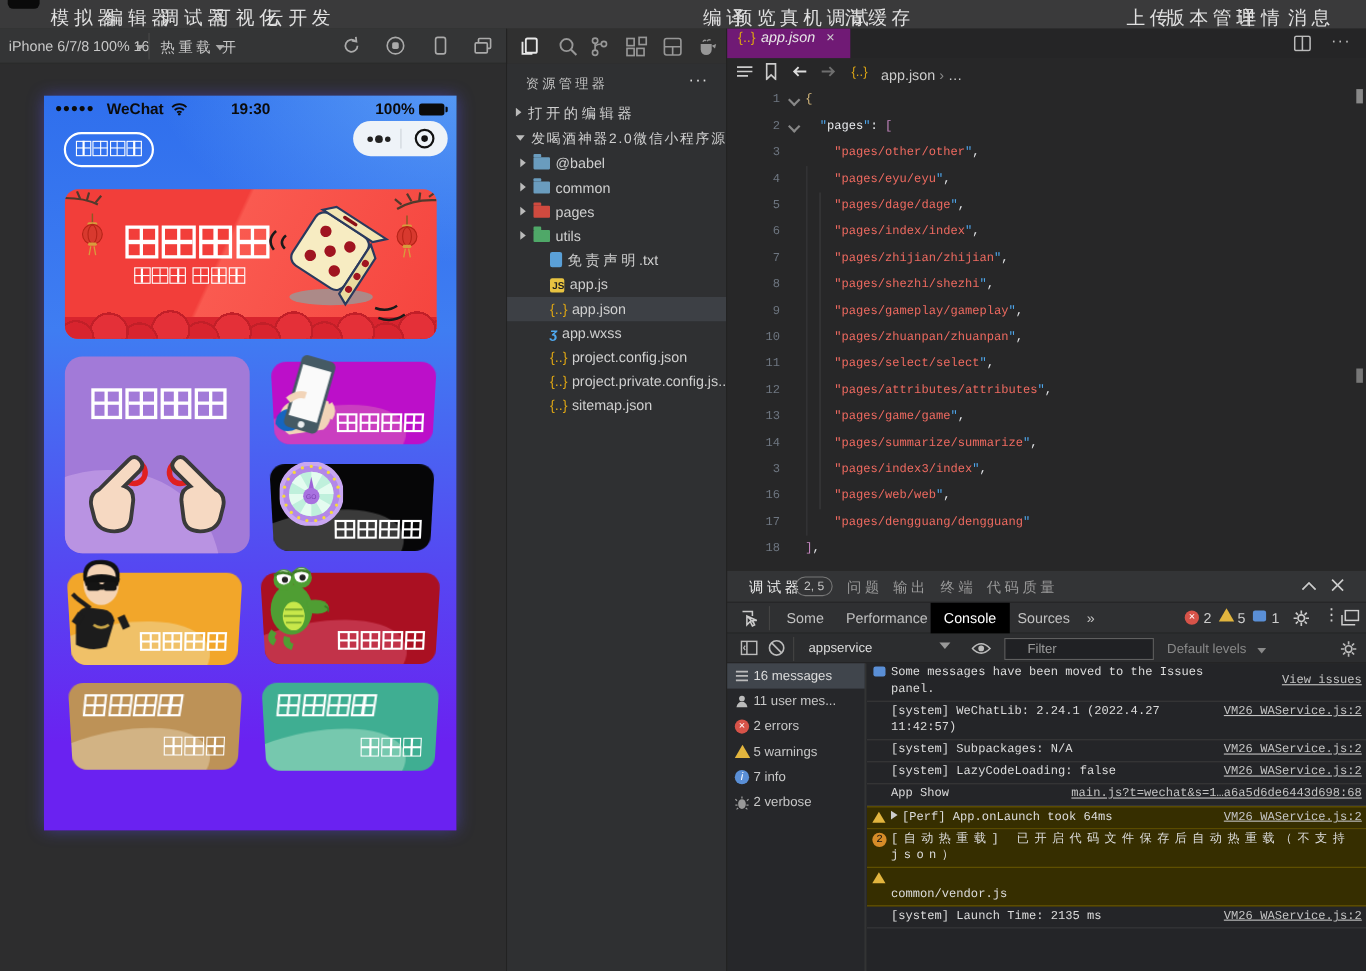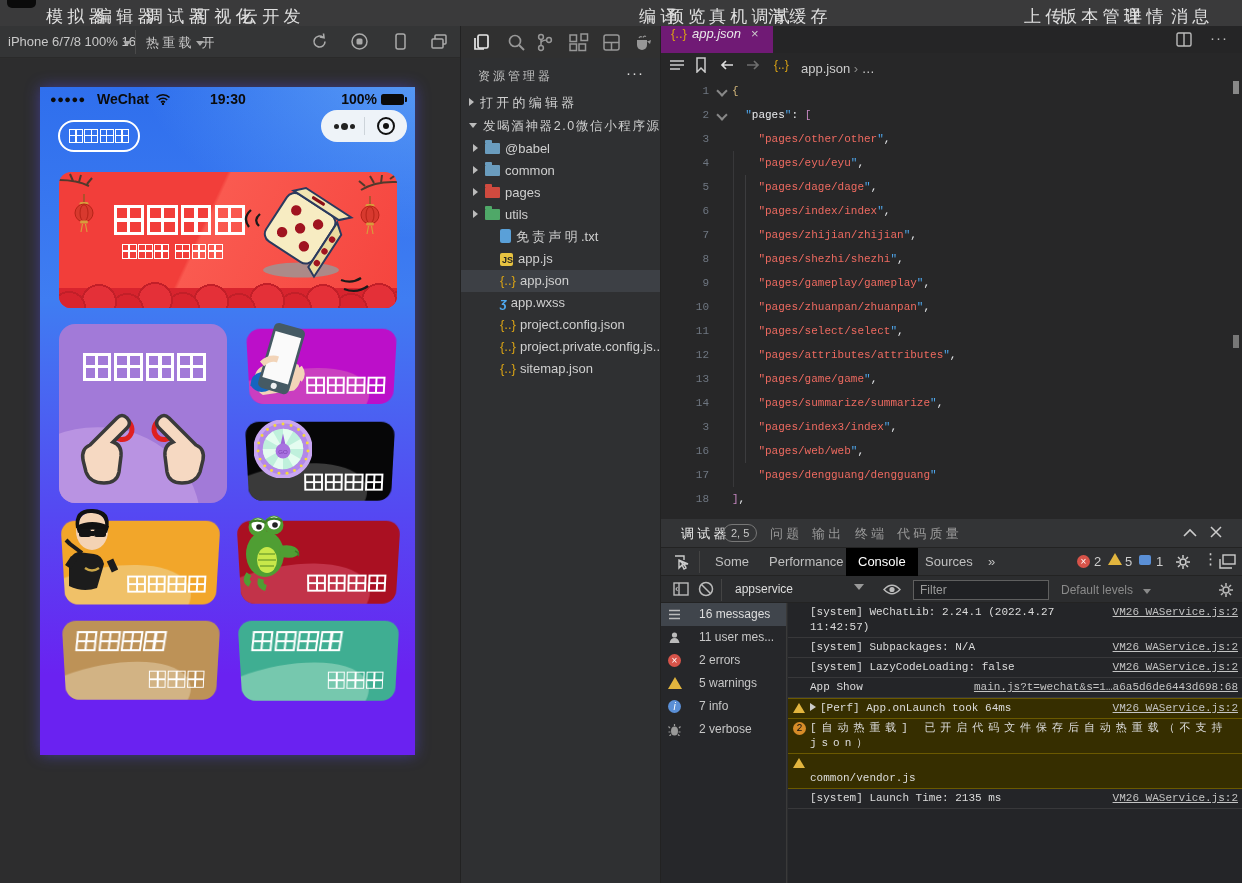--- a/index.html
+++ b/index.html
@@ -69,21 +69,21 @@
 #debugger{position:absolute;left:661px;top:519px;width:581px;height:364px;background:#2c2d2f;font-size:13px;color:#c7c7c7}
 #dbghead{position:absolute;left:0;top:0;width:100%;height:29px;background:#333436;border-bottom:1px solid #232323}
 #dtbar{position:absolute;left:0;top:29px;width:100%;height:28px;background:#2f3032;border-bottom:1px solid #232323}
 #ctools{position:absolute;left:0;top:57px;width:100%;height:27px;background:#2c2d2f;border-bottom:1px solid #232323}
 #cside{position:absolute;left:0;top:84px;width:126px;height:280px;background:#26272a;border-right:1px solid #3a3a3a;font-size:12px}
 #cmain{position:absolute;left:127px;top:84px;width:454px;height:280px;background:#242528;font-family:"Liberation Mono",monospace;font-size:11px;color:#dcdcdc;overflow:hidden}
 .crow{position:relative;border-bottom:1px solid #38383a;padding:2px 4px 2px 22px;line-height:15px}
 .warn{background:#362e00;border-top:1px solid #6b5900;border-bottom:1px solid #6b5900}
 .clink{float:right;color:#c3c3c3;text-decoration:underline}
 .blink{color:#6fabea;text-decoration:underline}
-.srow{position:relative;height:23px;line-height:23px;padding-left:38px;white-space:nowrap}
+.srow{position:relative;height:23px;line-height:23px;padding-left:24px;white-space:nowrap}
 .cic{position:absolute;left:7px;top:5px;width:13px;height:13px}
 .cjm{letter-spacing:.45em}
 </style>
 </head>
 <body>
 <div id="menubar">
   <div id="applogo"></div>
   <span class="cj" style="left:46px">模拟器</span>
   <span class="cj" style="left:95px">编辑器</span>
   <span class="cj" style="left:146px">调试器</span>
@@ -451,21 +451,21 @@
         <circle cx="8" cy="8" r="6.5" fill="none" stroke="#bbb" stroke-width="1.5"></circle>
         <path d="M3.5 3.5 L12.5 12.5" stroke="#bbb" stroke-width="1.5"></path>
       </svg>
     <span class="abs" style="left:60px;top:3px;width:1px;height:22px;background:#444"></span>
     <span class="abs" style="left:74px;top:6px;color:#ddd;font-size:12px">appservice</span>
     <span class="abs" style="left:193px;top:8px;width:0;height:0;border-left:5px solid transparent;border-right:5px solid transparent;border-top:6px solid #999"></span>
     <svg class="abs" style="left:222px;top:7px" width="18" height="13" viewBox="0 0 18 13">
         <path d="M1 6.5 Q9 -2 17 6.5 Q9 15 1 6.5z" fill="none" stroke="#bbb" stroke-width="1.4"></path>
         <circle cx="9" cy="6.5" r="2.6" fill="#bbb"></circle>
       </svg>
-    <span class="abs" style="left:252px;top:4px;width:136px;height:20px;background:#202124;border:1px solid #5f5f5f;color:#9a9a9a;font-size:12px;padding:2px 6px">Filter</span>
+    <span class="abs" style="left:252px;top:4px;width:136px;height:20px;background:#202124;border:1px solid #5f5f5f;color:#9a9a9a;font-size:12px;padding:2px 20px">Filter</span>
     <span class="abs" style="left:400px;top:7px;color:#8a8a8a;font-size:12px">Default levels</span>
       <span class="abs" style="left:482px;top:13px;width:0;height:0;border-left:4px solid transparent;border-right:4px solid transparent;border-top:5px solid #8a8a8a"></span>
     <svg class="abs" style="right:8px;top:6px" width="16" height="16" viewBox="0 0 16 16">
         <circle cx="8" cy="8" r="3" fill="none" stroke="#bbb" stroke-width="1.5"></circle>
         <path d="M8 1 v3 M8 12 v3 M1 8 h3 M12 8 h3 M3 3 l2 2 M11 11 l2 2 M13 3 l-2 2 M5 11 l-2 2" stroke="#bbb" stroke-width="1.5"></path>
       </svg>
   </div>
   <div id="cside">
     <div class="srow" style="background:#40454c;color:#ddd"><svg class="cic" viewBox="0 0 13 13">
           <path d="M1 2.5 h11 M1 6.5 h11 M1 10.5 h11" stroke="#bbb" stroke-width="1.6"></path>
@@ -476,20 +476,21 @@
         </svg>11 user mes...</div>
     <div class="srow"><span class="cic" style="background:#d75349;border-radius:50%;color:#fff;text-align:center;line-height:13px;font-size:10px">×</span>2 errors</div>
     <div class="srow"><span class="cic" style="width:0;height:0;border-left:7px solid transparent;border-right:7px solid transparent;border-bottom:12px solid #e2b53e;background:none"></span>5 warnings</div>
     <div class="srow"><span class="cic" style="background:#5a8fd6;border-radius:50%;color:#fff;text-align:center;line-height:13px;font-size:10px;font-style:italic">i</span>7 info</div>
     <div class="srow"><svg class="cic" viewBox="0 0 13 13">
           <ellipse cx="6.5" cy="8" rx="3.5" ry="4.5" fill="#999"></ellipse>
           <path d="M6.5 3 v-2 M2 5 l-1.5 -1.5 M11 5 l1.5 -1.5 M2.5 9 h-2 M10.5 9 h2 M3 11.5 l-1.5 1.5 M10 11.5 l1.5 1.5" stroke="#999" stroke-width="1.2"></path>
         </svg>2 verbose</div>
   </div>
   <div id="cmain">
+    <div class="crow"><span class="abs" style="left:6px;top:3px;width:11px;height:9px;background:#5a8fd6;border-radius:2px"></span><span style="display:inline-block;width:296px">Some messages have been moved to the Issues panel.</span><span class="abs" style="right:4px;top:9px;color:#c3c3c3;text-decoration:underline">View issues</span></div>
     <div class="crow"><span style="display:inline-block;width:256px">[system] WeChatLib: 2.24.1 (2022.4.27 11:42:57)</span><span class="abs" style="right:4px;top:2px;color:#c3c3c3;text-decoration:underline">VM26 WAService.js:2</span></div>
     <div class="crow">[system] Subpackages: N/A<span class="clink">VM26 WAService.js:2</span></div>
     <div class="crow">[system] LazyCodeLoading: false<span class="clink">VM26 WAService.js:2</span></div>
     <div class="crow">App Show<span class="clink">main.js?t=wechat&amp;s=1…a6a5d6de6443d698:68</span></div>
     <div class="crow warn"><span class="abs" style="left:5px;top:4px;width:0;height:0;border-left:6px solid transparent;border-right:6px solid transparent;border-bottom:10px solid #e2b53e"></span><span style="display:inline-block;width:0;height:0;border-top:4px solid transparent;border-bottom:4px solid transparent;border-left:6px solid #ccc;margin-right:4px"></span>[Perf] App.onLaunch took 64ms<span class="clink">VM26 WAService.js:2</span></div>
     <div class="crow warn" style="border-top:none"><span class="abs" style="left:5px;top:3px;width:13px;height:13px;background:#d78c28;border-radius:50%;color:#111;text-align:center;line-height:13px;font-size:10px">2</span><span class="cjm">[自动热重载] 已开启代码文件保存后自动热重载（不支持 json）</span></div>
     <div class="crow warn" style="border-top:none"><span class="abs" style="left:5px;top:4px;width:0;height:0;border-left:6px solid transparent;border-right:6px solid transparent;border-bottom:10px solid #e2b53e"></span><br>common/vendor.js</div>
     <div class="crow">[system] Launch Time: 2135 ms<span class="clink">VM26 WAService.js:2</span></div>
   </div>
 </div>

